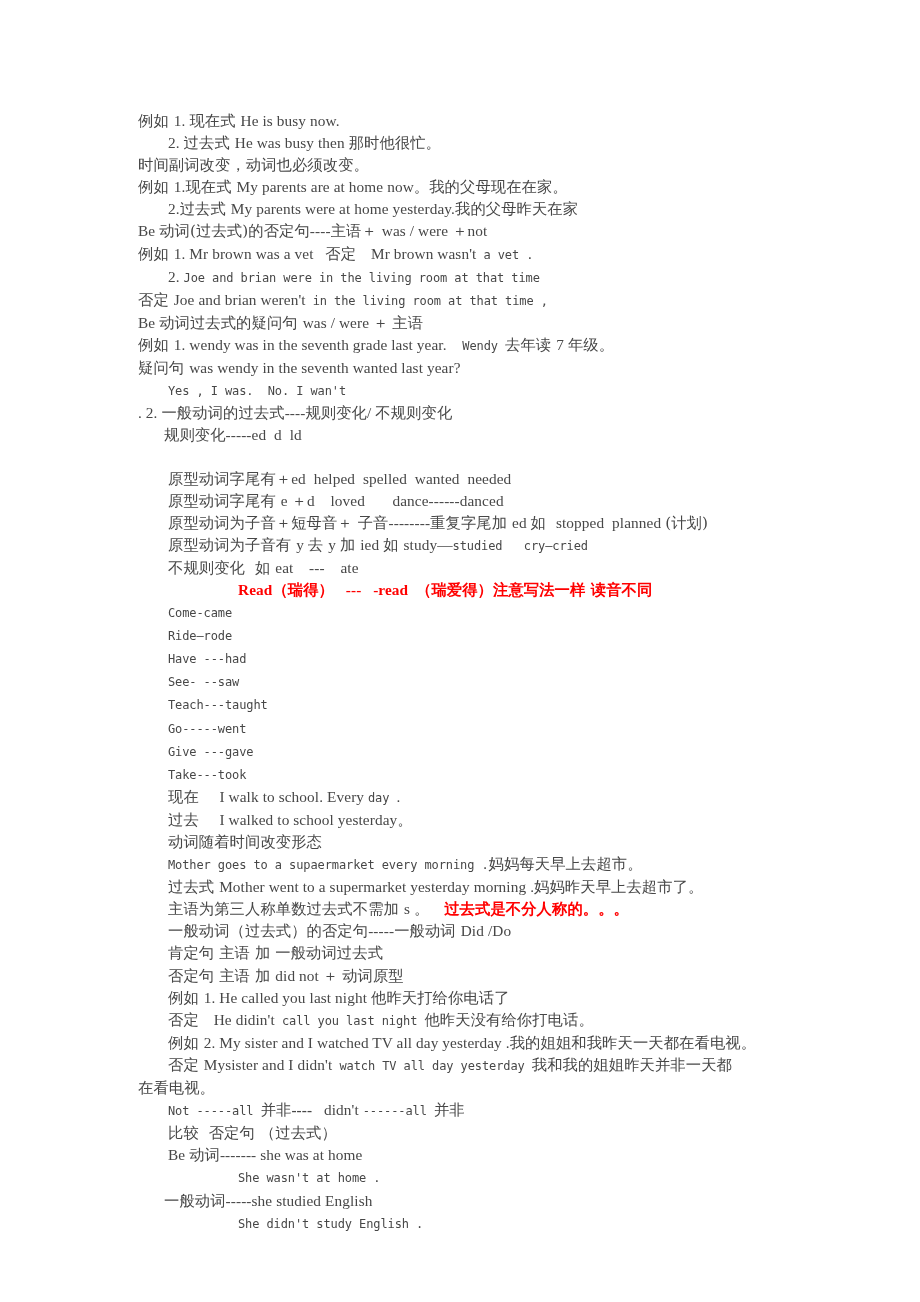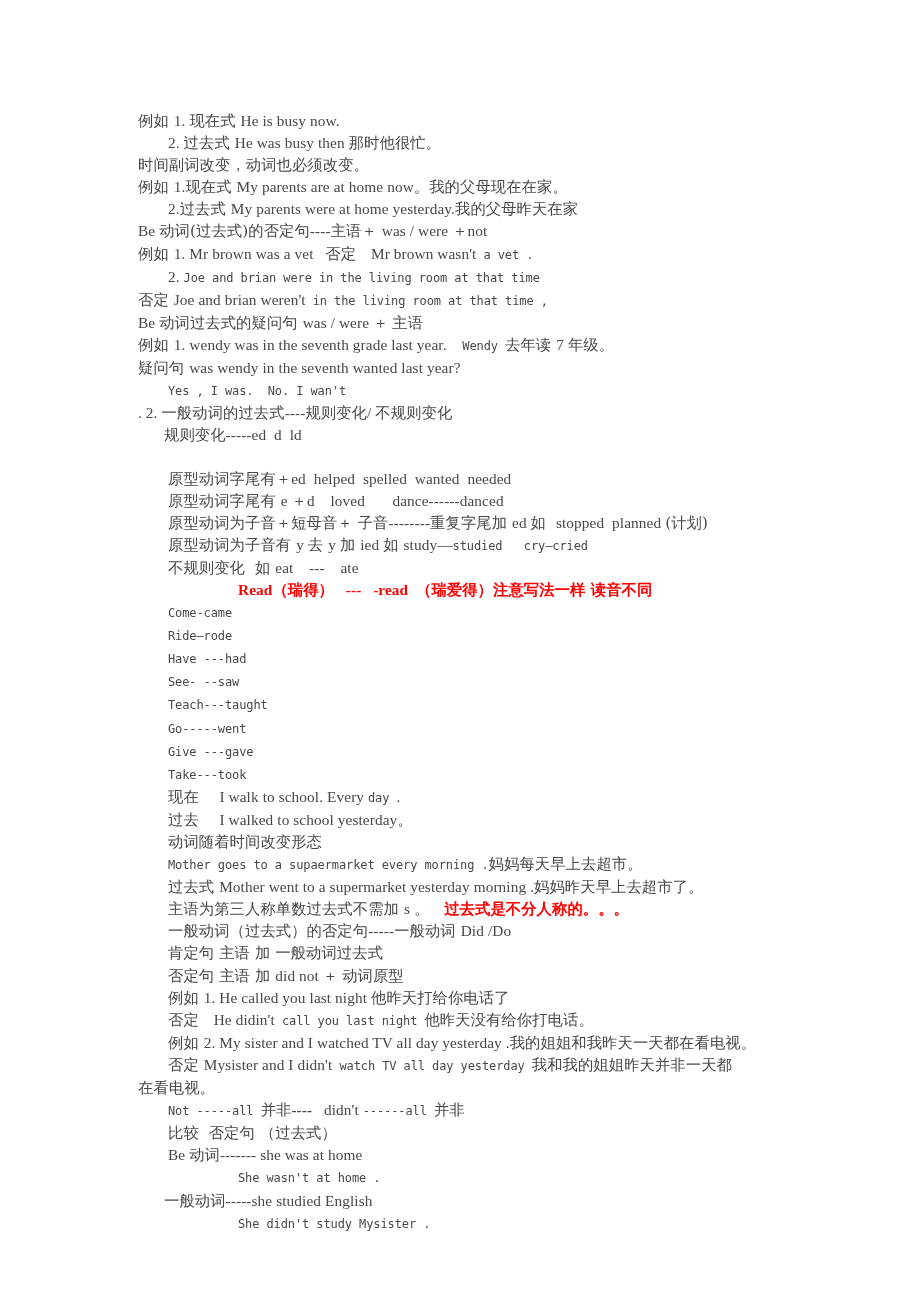--- a/index.html
+++ b/index.html
@@ -153,16 +153,16 @@
     <div class="ln i2"><span class="m">Not -----all </span><span class="c">并非</span><span class="s bold">----</span><span class="s">   didn't </span><span class="m">------all </span><span class="c">并非</span></div>
 
     <div class="ln i2"><span class="c">比较  否定句 （过去式）</span></div>
 
     <div class="ln i2"><span class="s">Be </span><span class="c">动词</span><span class="s">------- she was at home</span></div>
 
     <div class="ln i4"><span class="m">She wasn't at home .</span></div>
 
     <div class="ln i1"><span class="c">一般动词</span><span class="s">-----she studied English</span></div>
 
-    <div class="ln i4"><span class="m">She didn't study Mysister .</span></div>
+    <div class="ln i4"><span class="m">She didn't study English .</span></div>
 
   </div>
 </div>
 
 </body></html>

